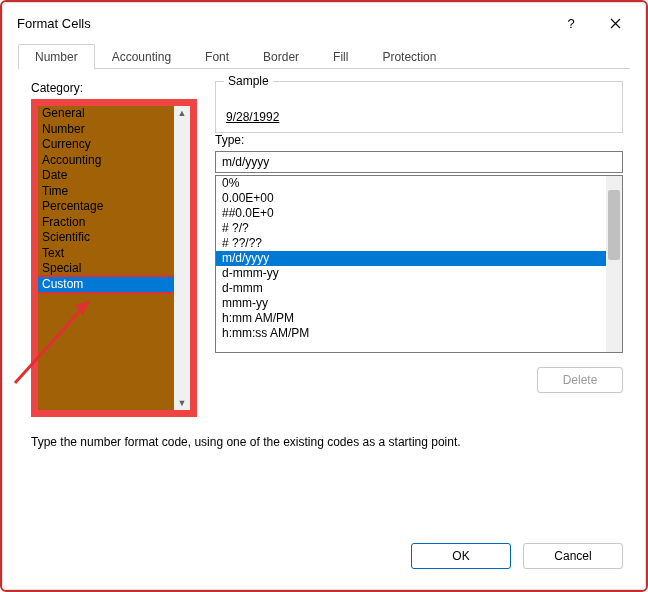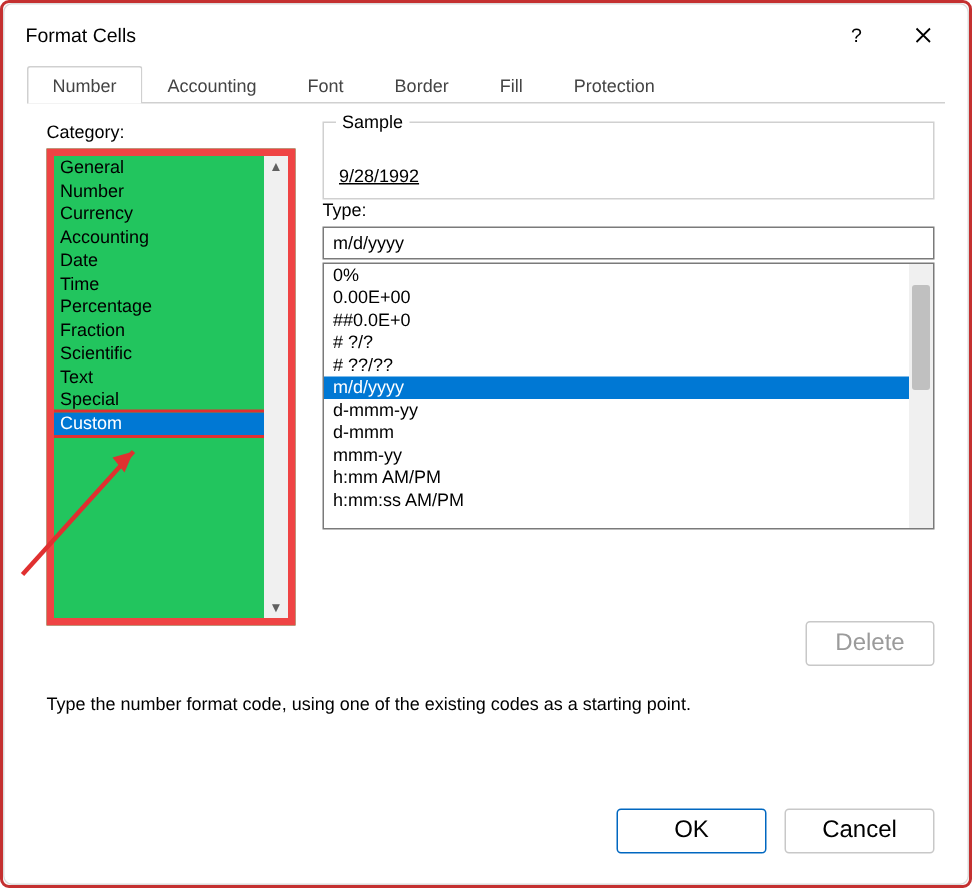--- a/index.html
+++ b/index.html
@@ -67,24 +67,24 @@
     padding: 12px 22px 0 28px;
     display: flex;
     gap: 18px;
   }
   .col-left { width: 166px; }
   .col-right { flex: 1; }
 
   .lbl { margin-bottom: 4px; display: block; }
 
   .listbox {
-    border: 5px solid #ef4444;
+    border: 7px solid #ef4444;
     height: 318px;
     position: relative;
-    background: #22c55e;
+    background: #a16207;
     overflow: hidden;
   }
   .listbox-inner {
     position: absolute;
     inset: 0 16px 0 0;
     overflow: hidden;
   }
   .lb-item {
     padding: 0 4px;
     line-height: 15.5px;
@@ -173,23 +173,22 @@
     justify-content: flex-end;
     margin-top: 14px;
   }
   .btn {
     min-width: 86px;
     padding: 5px 14px;
     border: 1px solid #c8c8c8;
     background: #fff;
     border-radius: 3px;
     font-family: inherit;
-    font-size: 16px;
+    font-size: 12px;
     text-align: center;
-    margin-top: 47px;
   }
   .btn.disabled { color: #9b9b9b; }
 
   .hint {
     margin: 18px 28px 0 28px;
     font-size: 12px;
   }
 
   .footer {
     position: absolute;

